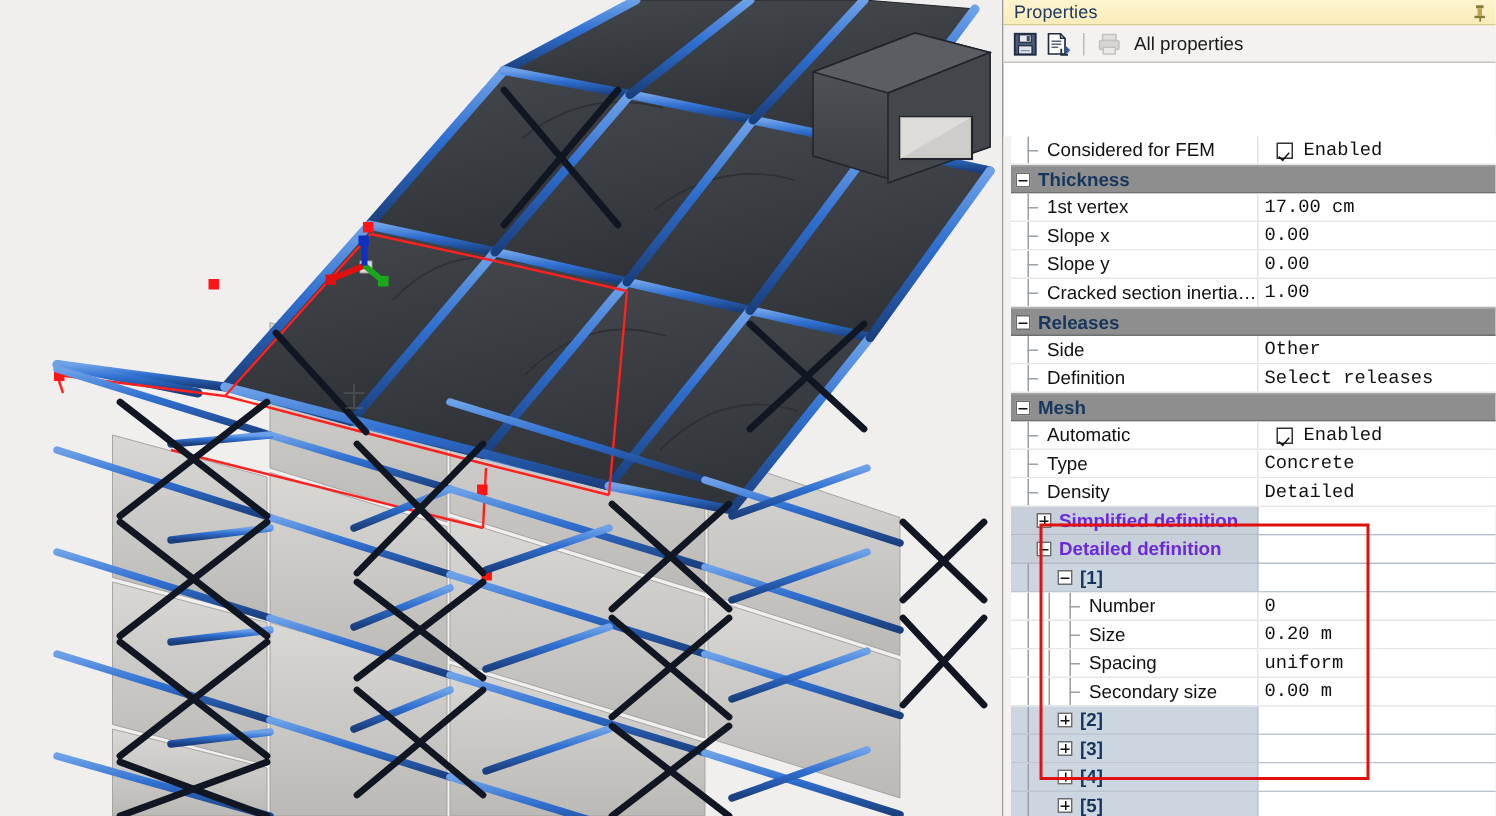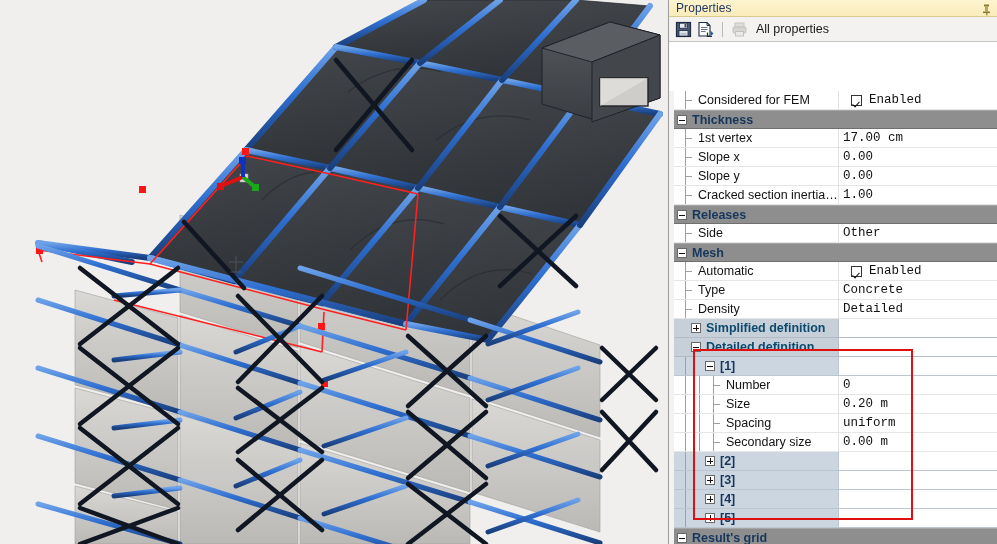--- a/index.html
+++ b/index.html
@@ -75,21 +75,21 @@
   .row.section{
     background:#8e8e8e;border-bottom:1px solid #6f6f6f;
     border-top:1px solid #a5a5a5;
   }
   .row.section .namecell{border-right:none;width:auto;flex:1 1 auto;}
   .row.section .lbl{color:#17365d;font-weight:bold;font-size:12.5px;}
 
   
   .row.subsec{background:#c7cfd8;border-bottom:1px solid #b3bcc6;}
   .row.subsec .namecell{border-right:1px solid #b6bec7;width:165px;flex:0 0 165px;}
-  .row.subsec .lbl{color:#0c4a6e;font-weight:bold;}
+  .row.subsec .lbl{color:#6d28d9;font-weight:bold;}
   .row.subsec .valcell{background:#ffffff;}
 
   
   .row.idx{background:#ccd6e0;border-bottom:1px solid #bcc6d1;}
   .row.idx .namecell{border-right:1px solid #bcc6d1;}
   .row.idx .lbl{color:#17365d;font-weight:bold;}
   .row.idx .valcell{background:#ffffff;}
 
   
   .tw{position:absolute;top:0;left:0;height:100%;width:100%;pointer-events:none;}
@@ -513,20 +513,32 @@
               <div class="tw">
                 <div class="dash" style="left: 11px;"></div>
                 <div class="vline" style="left: 11px;"></div>
               </div>
               <span class="lbl" style="margin-left: 24px;">Side</span>
             </div>
             <div class="valcell">
               <span>Other</span>
             </div>
           </div>
+          <div class="row">
+            <div class="namecell">
+              <div class="tw">
+                <div class="dash" style="left: 11px;"></div>
+                <div class="vline" style="left: 11px;"></div>
+              </div>
+              <span class="lbl" style="margin-left: 24px;">Definition</span>
+            </div>
+            <div class="valcell">
+              <span>Select releases</span>
+            </div>
+          </div>
           <div class="row section">
             <div class="namecell">
               <div class="tw"></div>
               <span class="expander" style="left: 3px;"></span>
               <span class="lbl" style="margin-left: 18px;">Mesh</span>
             </div>
             <div class="valcell">
               <span></span>
             </div>
           </div>

